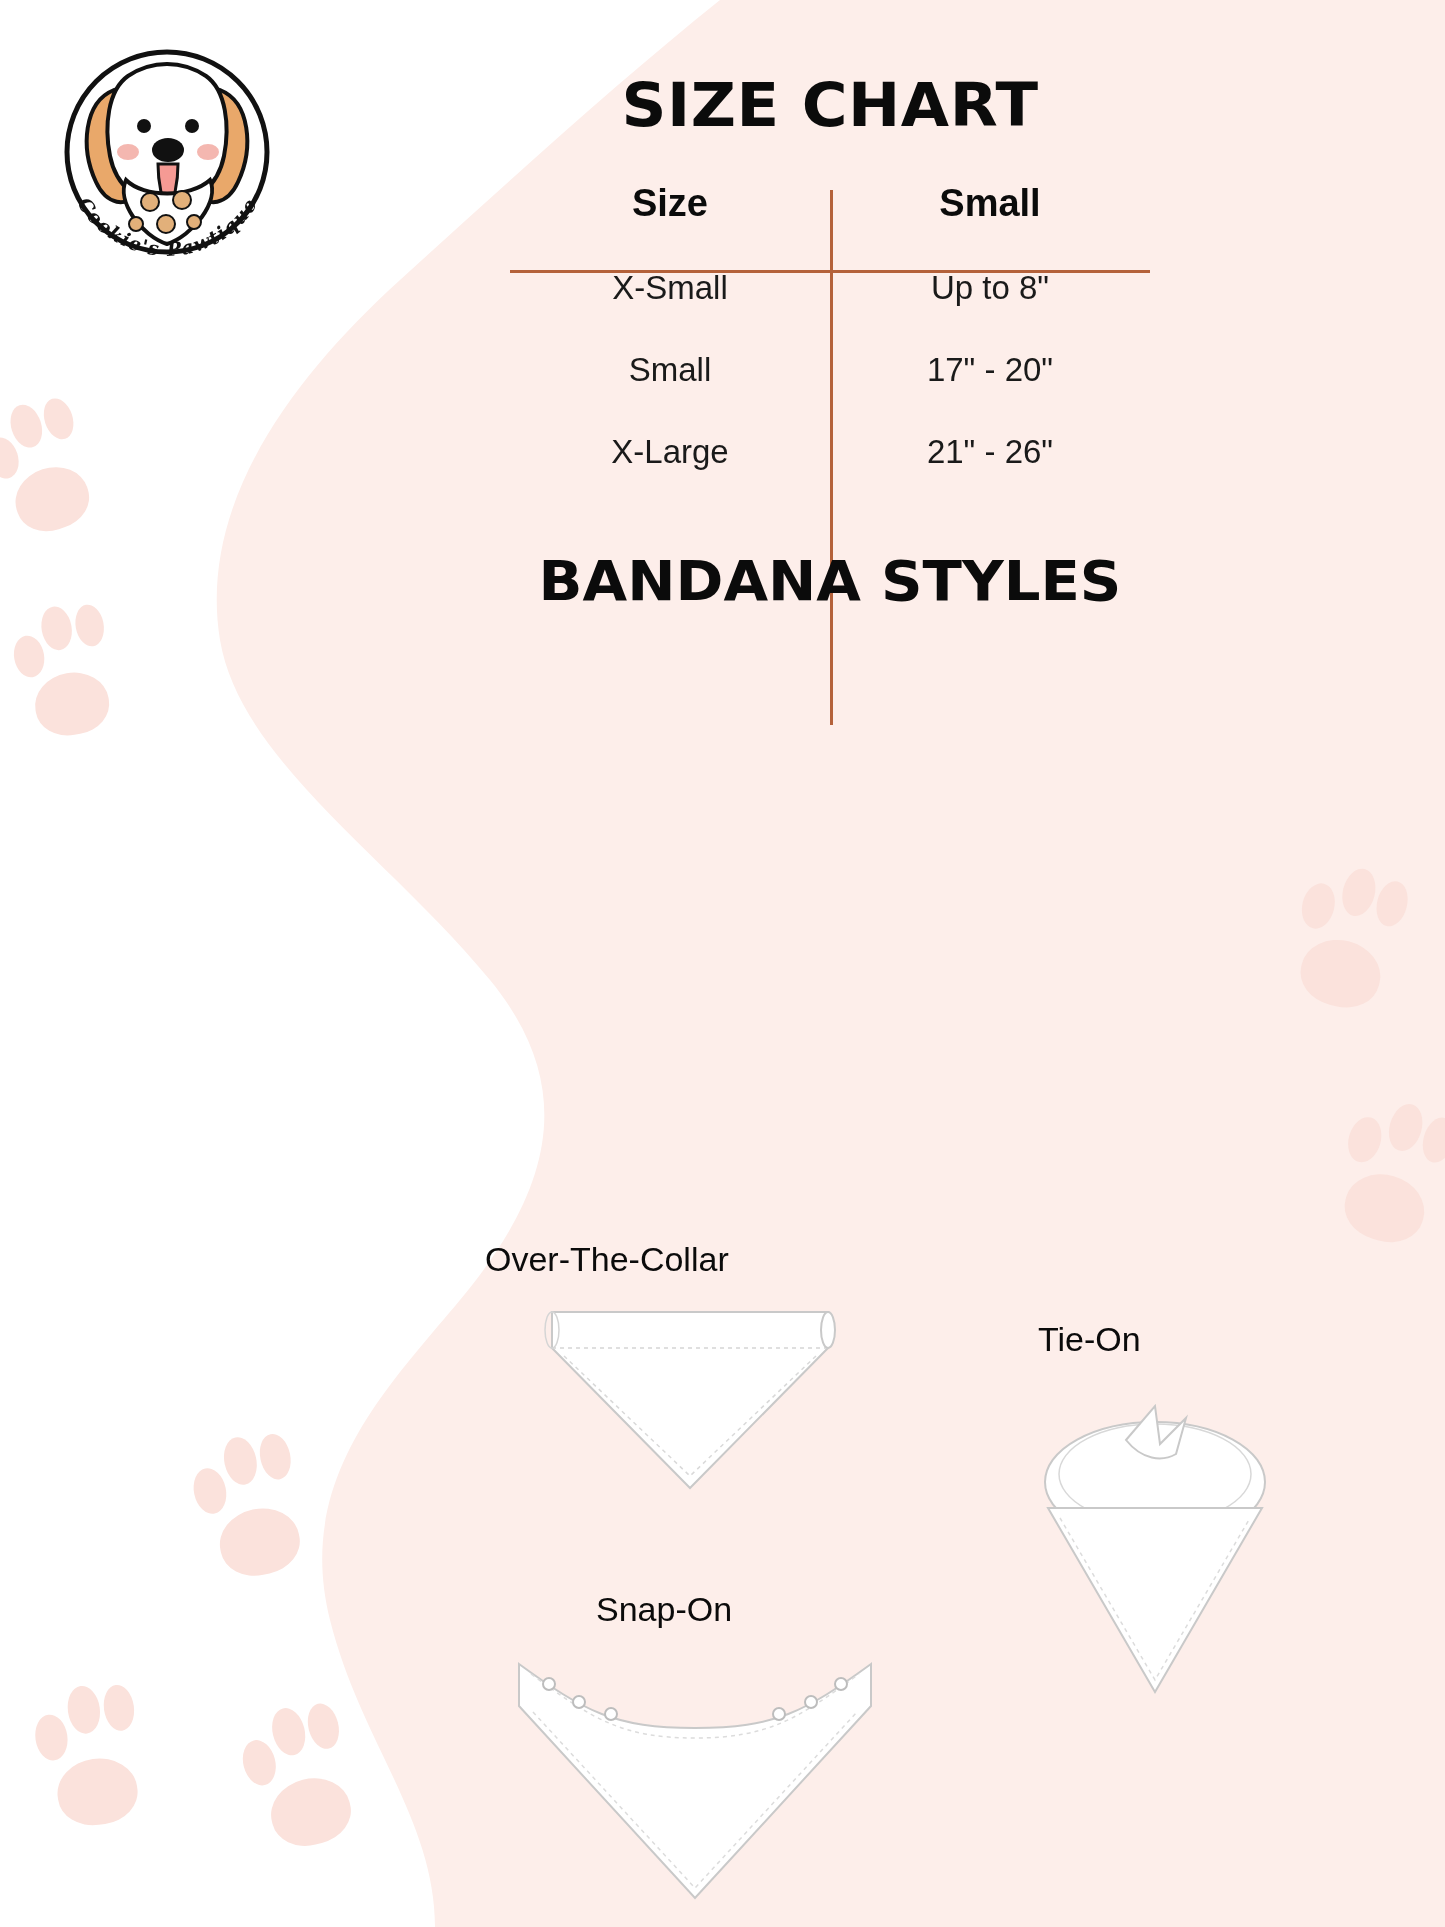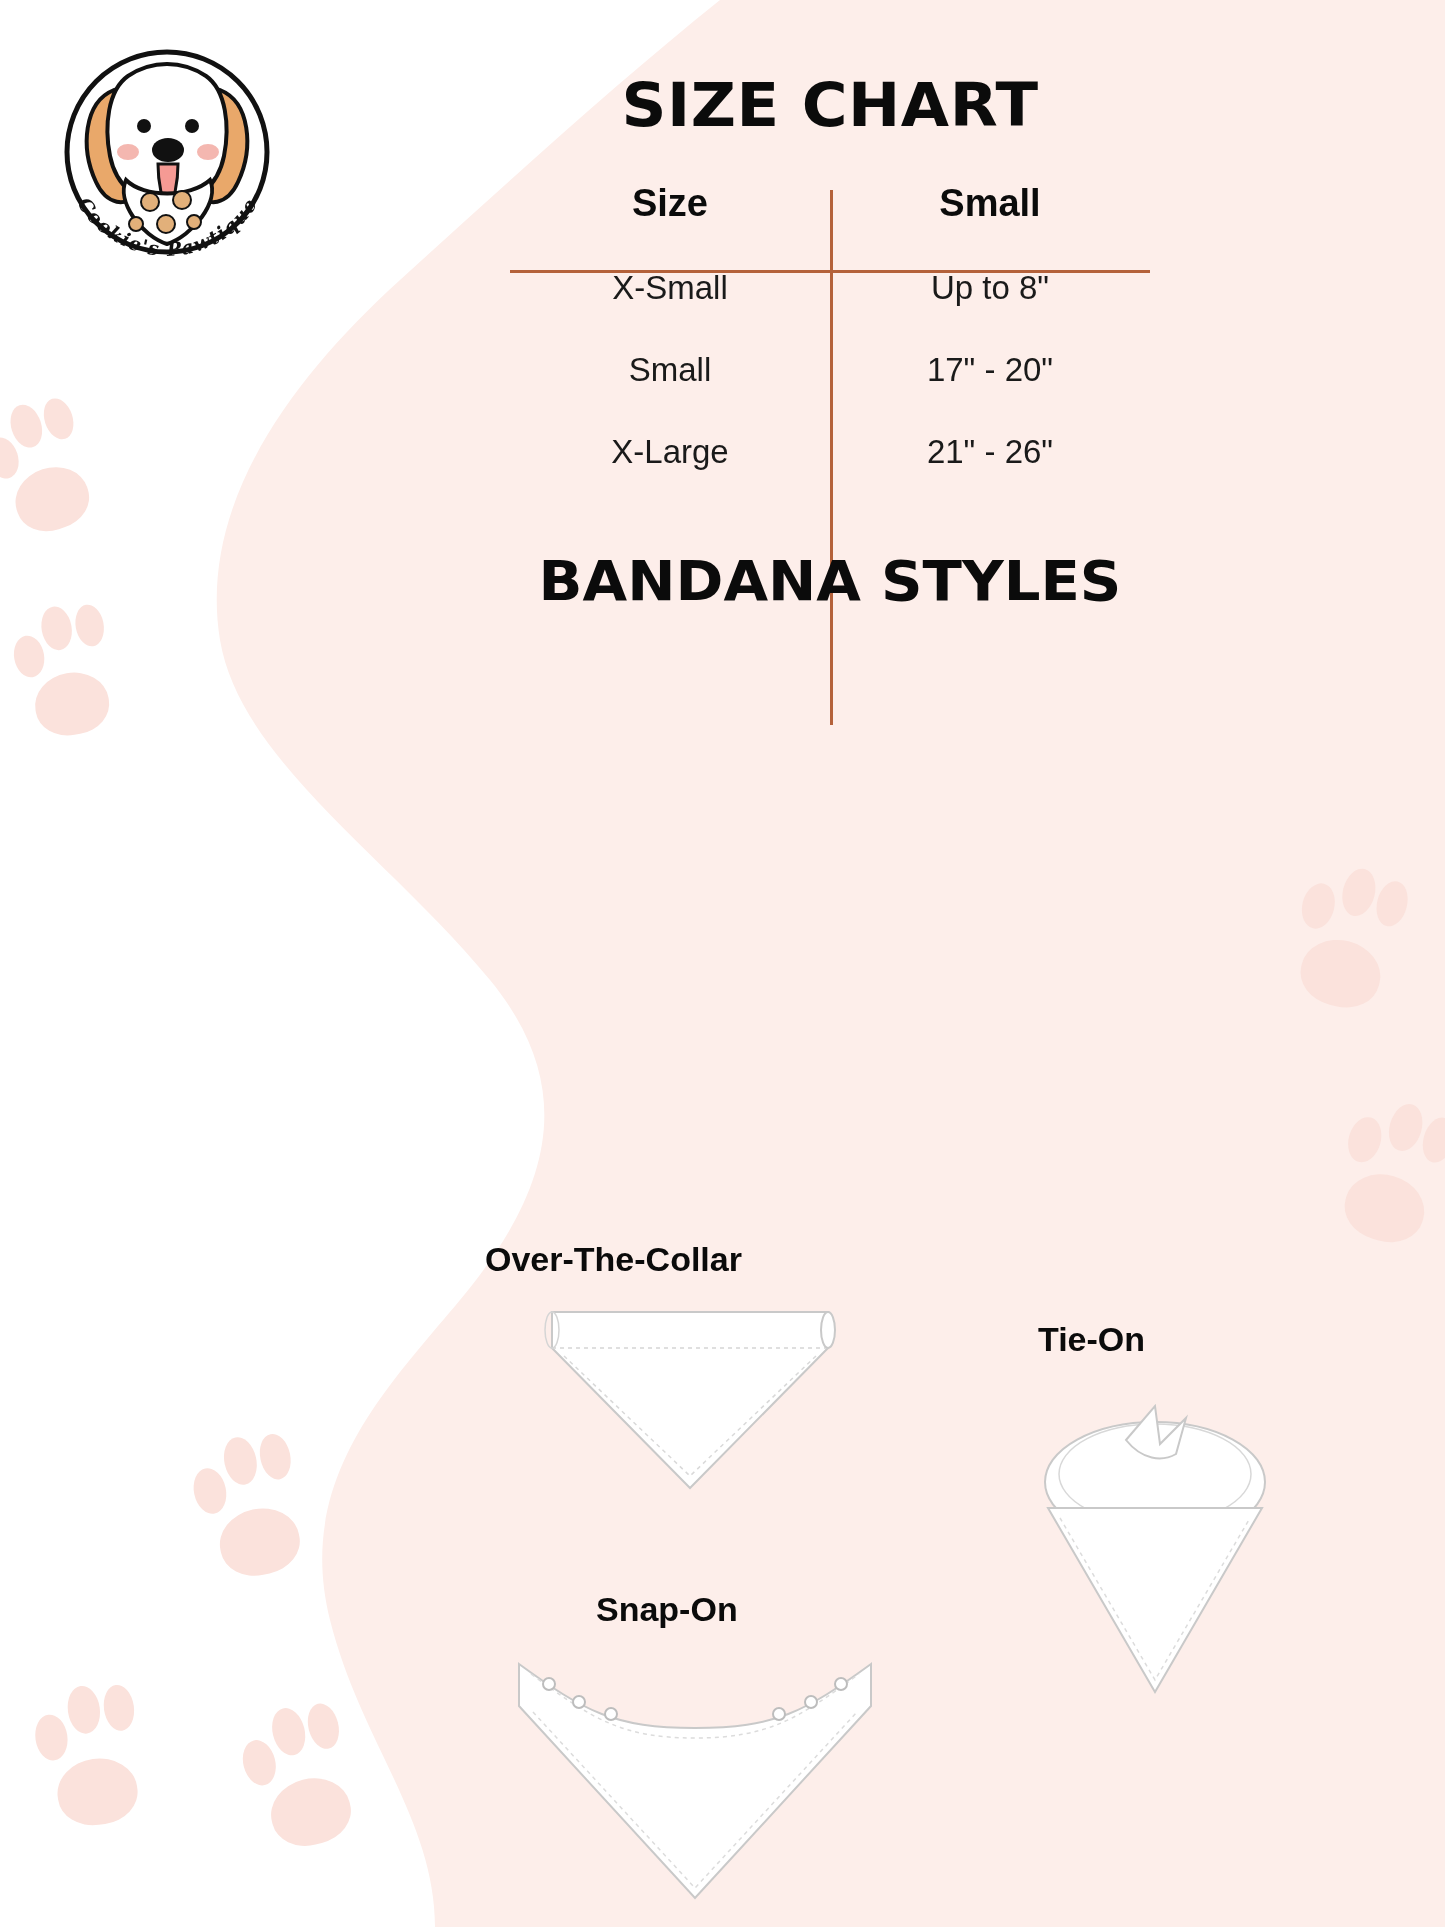--- a/index.html
+++ b/index.html
@@ -133,21 +133,21 @@
     font-family: "DejaVu Sans", sans-serif;
     font-weight: 800;
     font-size: 56px;
     margin: 55px 0 0 0;
     color: #0b0b0b;
     transform: scaleX(1.03);
   }
 
   .style-label {
     position: absolute;
-    font-weight: 700;
+    font-weight: 400;
     font-size: 34px;
     color: #0b0b0b;
     font-family: "Liberation Sans", sans-serif;
   }
 
   .illustration {
     position: absolute;
   }
 </style>
 </head>

